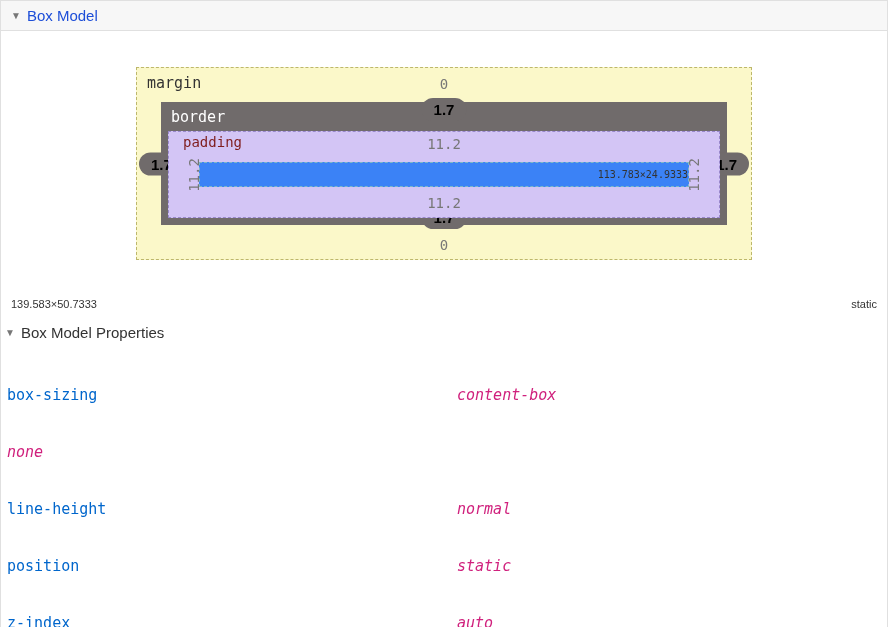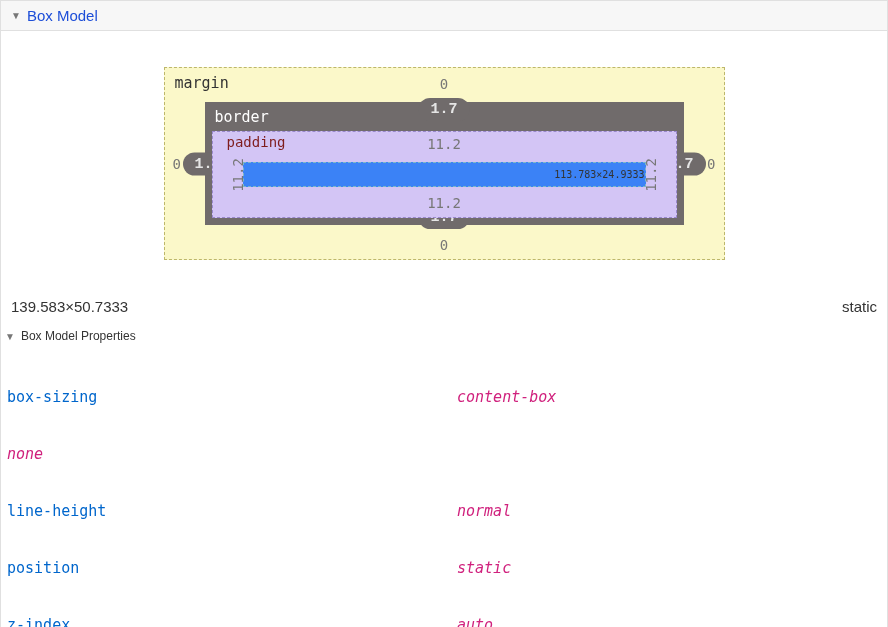--- a/index.html
+++ b/index.html
@@ -35,22 +35,22 @@
     }
     .diagram-wrap {
       display: flex;
       justify-content: center;
     }
     
     .margin-box {
       position: relative;
       background: #fbf8c9;
       border: 1px dashed #bdb76b;
-      width: 561px;
-      padding: 34px 40px;
+      width: 616px;
+      padding: 34px 24px;
     }
     .label-margin {
       position: absolute;
       top: 6px; left: 10px;
       font-family: "Consolas", monospace;
       font-size: 15px;
       color: #333;
     }
     .border-box {
       position: relative;
@@ -96,49 +96,49 @@
     
     .pval { position: absolute; font-family: "Consolas", monospace; font-size: 14px; color: #777; }
     .pval.top { top: 4px; left: 50%; transform: translateX(-50%); }
     .pval.bottom { bottom: 6px; left: 50%; transform: translateX(-50%); }
     .pval.left { top: 50%; left: 8px; transform: translateY(-50%) rotate(-90deg); transform-origin: center; }
     .pval.right { top: 50%; right: 8px; transform: translateY(-50%) rotate(-90deg); transform-origin: center; }
     
     .bbadge {
       position: absolute;
       background: #706b6b;
-      color: #e5e5e5;
-      font-family: Liberation Mono, monospace;
+      color: #000000;
+      font-family: Liberation Sans, sans-serif;
       font-size: 15px;
       font-weight: bold;
       padding: 3px 12px;
       border-radius: 12px;
     }
     .bbadge.top { top: -4px; left: 50%; transform: translateX(-50%); }
     .bbadge.bottom { bottom: -4px; left: 50%; transform: translateX(-50%); }
     .bbadge.left { top: 50%; left: -22px; transform: translateY(-50%); }
     .bbadge.right { top: 50%; right: -22px; transform: translateY(-50%); }
 
     
     .summary-row {
       display: flex;
       justify-content: space-between;
       padding: 18px 10px 14px 10px;
-      font-size: 15px;
+      font-size: 11px;
       color: #333;
     }
     
     .subheader {
       display: flex;
       align-items: center;
       padding: 0 4px 10px 4px;
       cursor: pointer;
     }
     .subheader .twisty { margin-right: 6px; font-size: 10px; color: #777; }
-    .subheader .title { font-size: 12px; color: #333; }
+    .subheader .title { font-size: 15px; color: #333; }
     .props {
       padding: 0 6px;
     }
     .prop-row {
       display: flex;
       padding: 4px 0;
       font-family: "Consolas", monospace;
       font-size: 15px;
       margin-top: 31px;
     }

